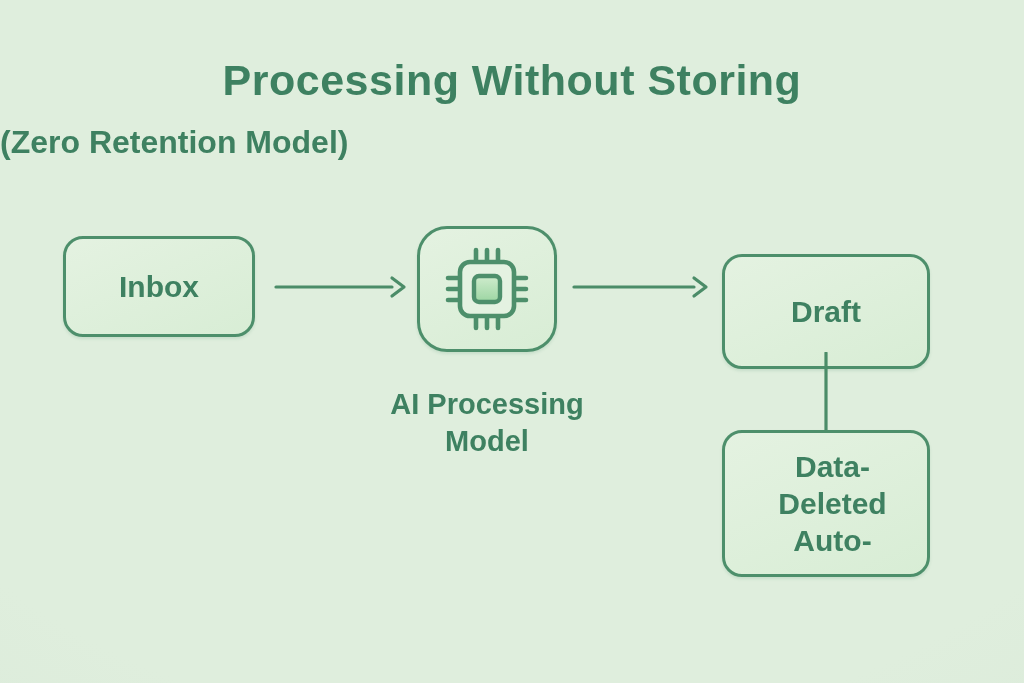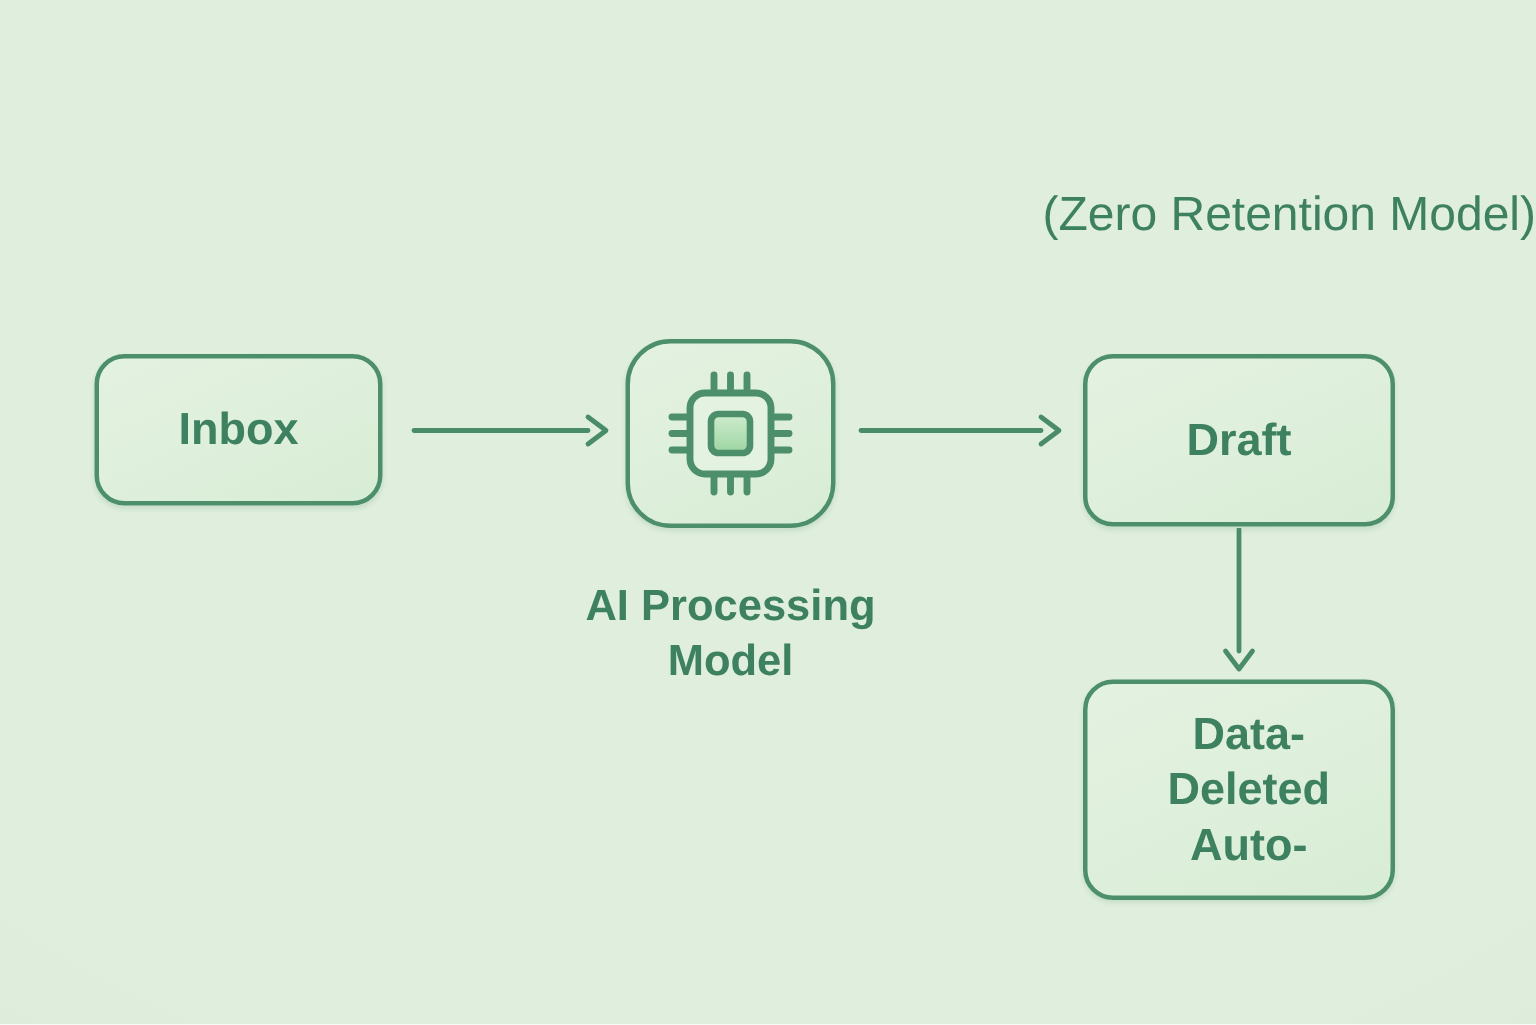--- a/index.html
+++ b/index.html
@@ -17,41 +17,41 @@
     top: 56px; left: 0; width: 100%;
     text-align: center;
     font-size: 43px;
     font-weight: 700;
     letter-spacing: 0.5px;
     color: var(--text);
   }
   .diagram-subtitle {
     position: absolute;
     top: 124px; left: 0; width: 100%;
-    text-align: right;
+    text-align: left;
     font-size: 32px;
-    font-weight: 400;
+    font-weight: 700;
     color: var(--text);
   }
   .node {
     position: absolute;
     box-sizing: border-box;
     background: linear-gradient(155deg, var(--node-fill-light) 0%, var(--node-fill) 100%);
     border: 3px solid var(--node-border);
     display: flex;
     flex-direction: column;
     align-items: center;
     justify-content: center;
     color: var(--text);
     box-shadow: 0 2px 3px rgba(77,143,107,0.16);
   }
   #node-inbox   { left: 63px;  top: 236px; width: 192px; height: 101px; border-radius: 20px; }
   #node-ai      { left: 417px; top: 226px; width: 140px; height: 126px; border-radius: 30px; }
-  #node-draft   { left: 722px; top: 236px; width: 208px; height: 115px; border-radius: 20px; }
-  #node-deleted { left: 722px; top: 453px; width: 208px; height: 147px; border-radius: 20px; padding-left: 13px; }
+  #node-draft   { left: 722px; top: 254px; width: 208px; height: 115px; border-radius: 20px; }
+  #node-deleted { left: 722px; top: 430px; width: 208px; height: 147px; border-radius: 20px; padding-left: 13px; }
   .node-label {
     font-size: 30px;
     line-height: 37px;
     font-weight: 600;
     text-align: center;
   }
   .node-caption {
     position: absolute;
     left: 337px; top: 386px; width: 300px;
     text-align: center;
@@ -88,20 +88,21 @@
     stroke-width: 4.4;
   }
   .chip-grad-a { stop-color: var(--chip-core-light); }
   .chip-grad-b { stop-color: var(--chip-core-dark); }
 </style>
 </head>
 <body>
 
 <div class="stage">
 
+  <div class="diagram-title">Processing Without Storing</div>
   <div class="diagram-subtitle">(Zero Retention Model)</div>
 
   <div class="node" id="node-inbox">
     <div class="node-label">Inbox</div>
   </div>
 
   <svg class="edge" id="edge-inbox-ai" width="136" height="36" viewBox="0 0 136 36">
     <line x1="2" y1="18" x2="118" y2="18"></line>
     <polyline points="118,9 130,18 118,27"></polyline>
   </svg>

